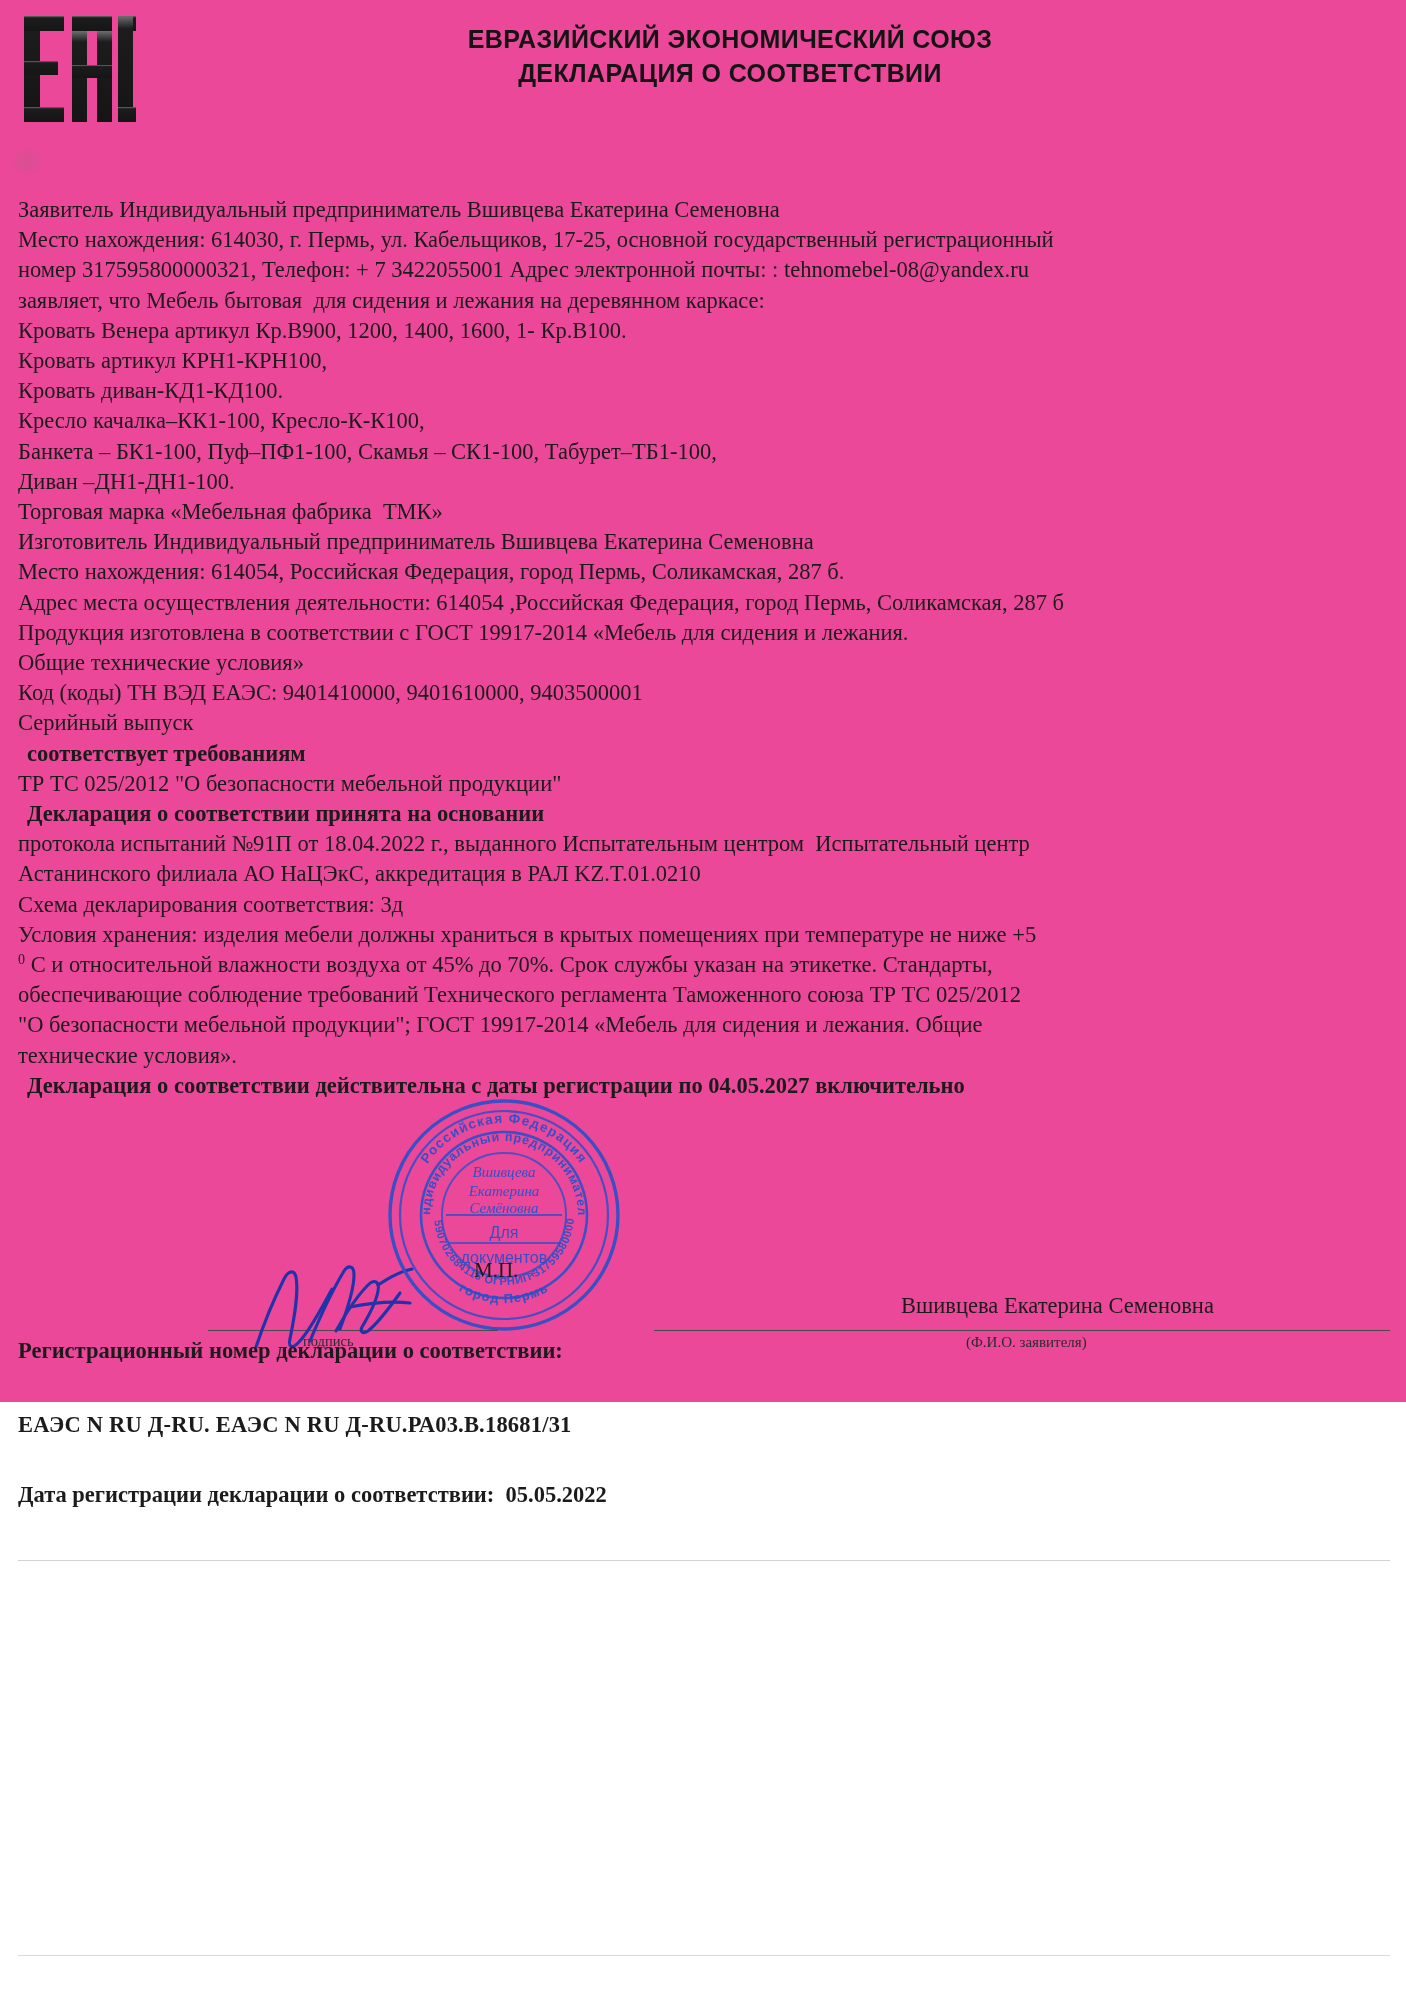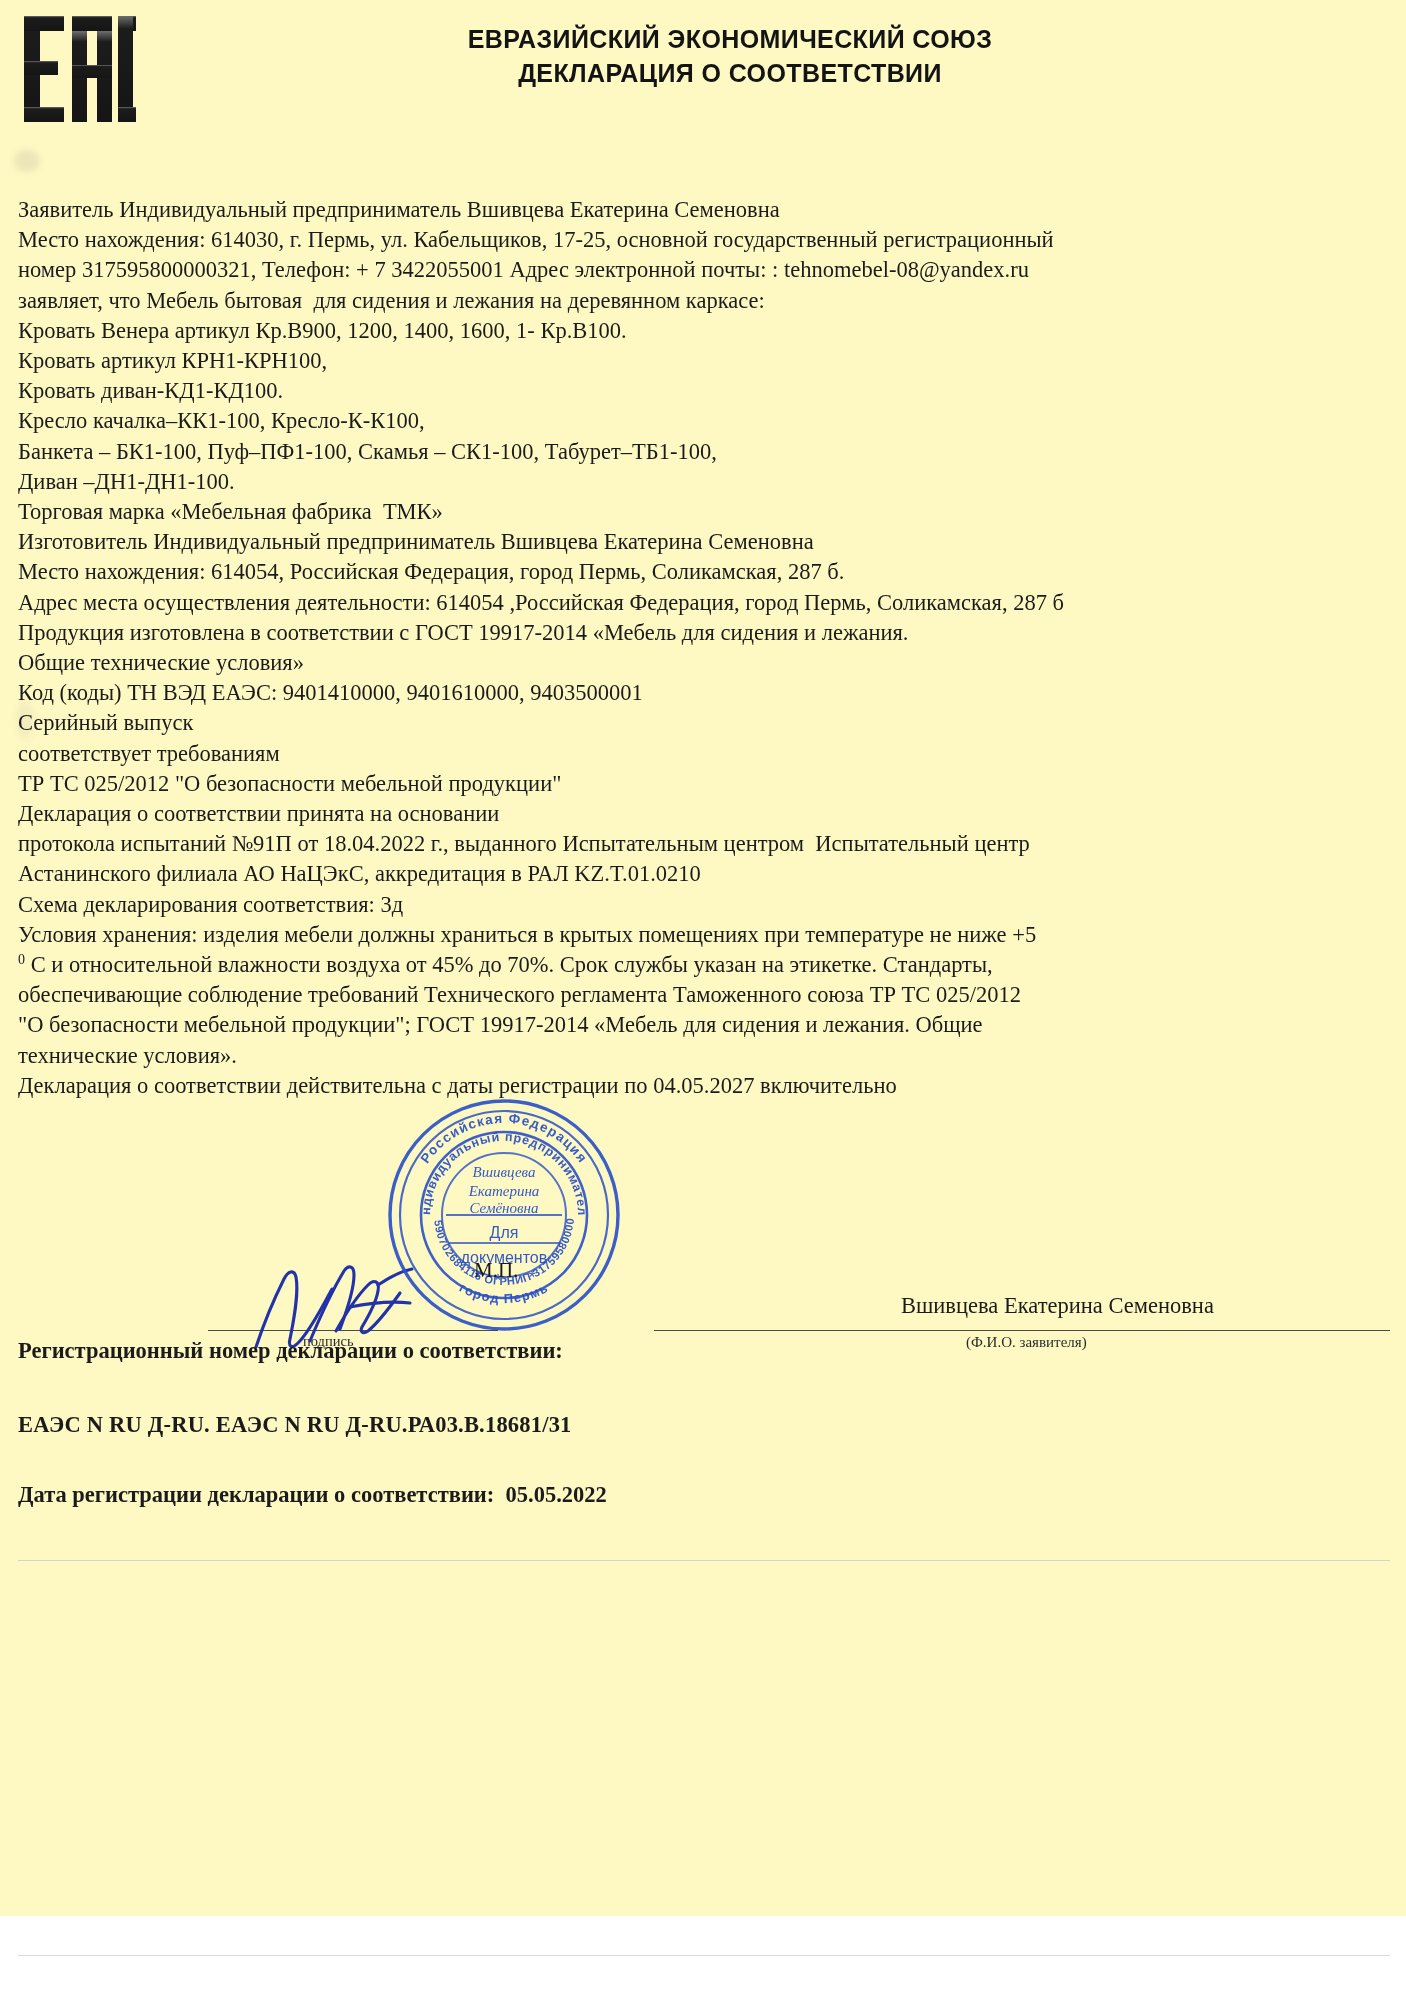--- a/index.html
+++ b/index.html
@@ -13,22 +13,22 @@
     height: 2000px;
     position: relative;
     font-family: "Liberation Serif", "DejaVu Serif", serif;
     color: #1b1b1b;
     overflow: hidden;
   }
 
   .page {
     position: relative;
     width: 1406px;
-    height: 1916px;
-    background: #fef9c3;
+    height: 1402px;
+    background: #ec4899;
   }
 
   
   .header {
     position: absolute;
     top: 0;
     left: 0;
     right: 0;
     height: 150px;
   }
@@ -70,21 +70,21 @@
     width: 1372px;
     font-size: 22.5px;
     line-height: 30.2px;
   }
 
   .ln {
     white-space: pre-wrap;
     min-height: 30.2px;
   }
   .b { font-weight: normal; }
-  .bold-line { font-weight: normal; }
+  .bold-line { font-weight: bold; margin-left: 9px; }
 
   .sup-deg {
     font-size: 14px;
     vertical-align: super;
     line-height: 0;
   }
 
   
   .sig-area {
     position: absolute;

